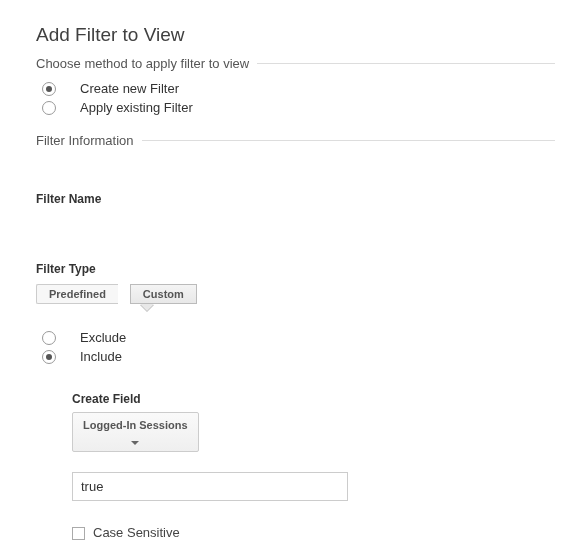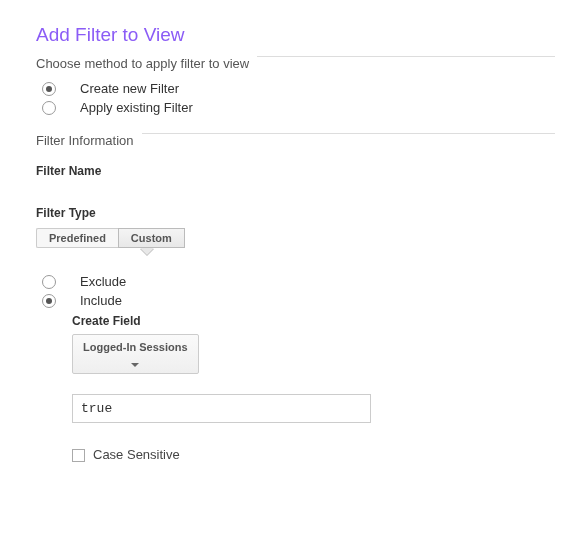--- a/index.html
+++ b/index.html
@@ -11,26 +11,26 @@
       color: #333;
       background: #fff;
       width: 587px;
     }
     .container {
       padding: 24px 32px 20px 36px;
     }
     h2.page-title {
       font-size: 19px;
       font-weight: 400;
-      color: #8b5cf6;
+      color: #404040;
       margin: 0 0 10px 0;
     }
     .legend-line {
       display: flex;
-      align-items: flex-start;
+      align-items: center;
       gap: 8px;
       margin-bottom: 10px;
     }
     .legend-line span.legend-text {
       font-size: 13px;
       color: #555;
       white-space: nowrap;
     }
     .legend-line .rule {
       flex: 1;
@@ -60,20 +60,21 @@
       height: 6px;
       border-radius: 50%;
       background: #555;
     }
     .section-spacer { height: 14px; }
     .label-bold {
       font-size: 12px;
       font-weight: bold;
       color: #333;
       margin-bottom: 6px;
+      margin-top: 28px;
     }
     input.textfield {
       font-family: inherit;
       font-size: 13px;
       color: #333;
       padding: 6px 8px;
       border: 1px solid #ccc;
       background: #fff;
     }
     .segmented {
@@ -96,20 +97,21 @@
       border-top-left-radius: 2px;
       border-bottom-left-radius: 2px;
     }
     .segmented .seg-btn:last-child {
       border-top-right-radius: 2px;
       border-bottom-right-radius: 2px;
     }
     .segmented .seg-btn.active {
       background: linear-gradient(#f4f4f4,#e8e8e8);
       border-color: #bbb;
+      margin-left: 12px;
     }
     .seg-pointer {
       position: absolute;
       bottom: -7px;
       width: 0; height: 0;
       border-left: 7px solid transparent;
       border-right: 7px solid transparent;
       border-top: 7px solid #e8e8e8;
     }
     .seg-pointer.border {
@@ -219,21 +221,21 @@
 
   <div class="nested">
     <div class="label-bold">Create Field</div>
     <div class="dropdown">
       <span>Logged-In Sessions</span>
       <span class="caret"></span>
     </div>
 
     <div style="height:20px"></div>
 
-    <input class="textfield" style="width: 299px; font-family: Liberation Mono, monospace;" type="text" value="true">
+    <input class="textfield" style="width: 276px;" type="text" value="true">
 
     <div style="height:24px"></div>
 
     <div class="chk-row">
       <span class="checkbox"></span>
       <span>Case Sensitive</span>
     </div>
   </div>
 
 </div>

